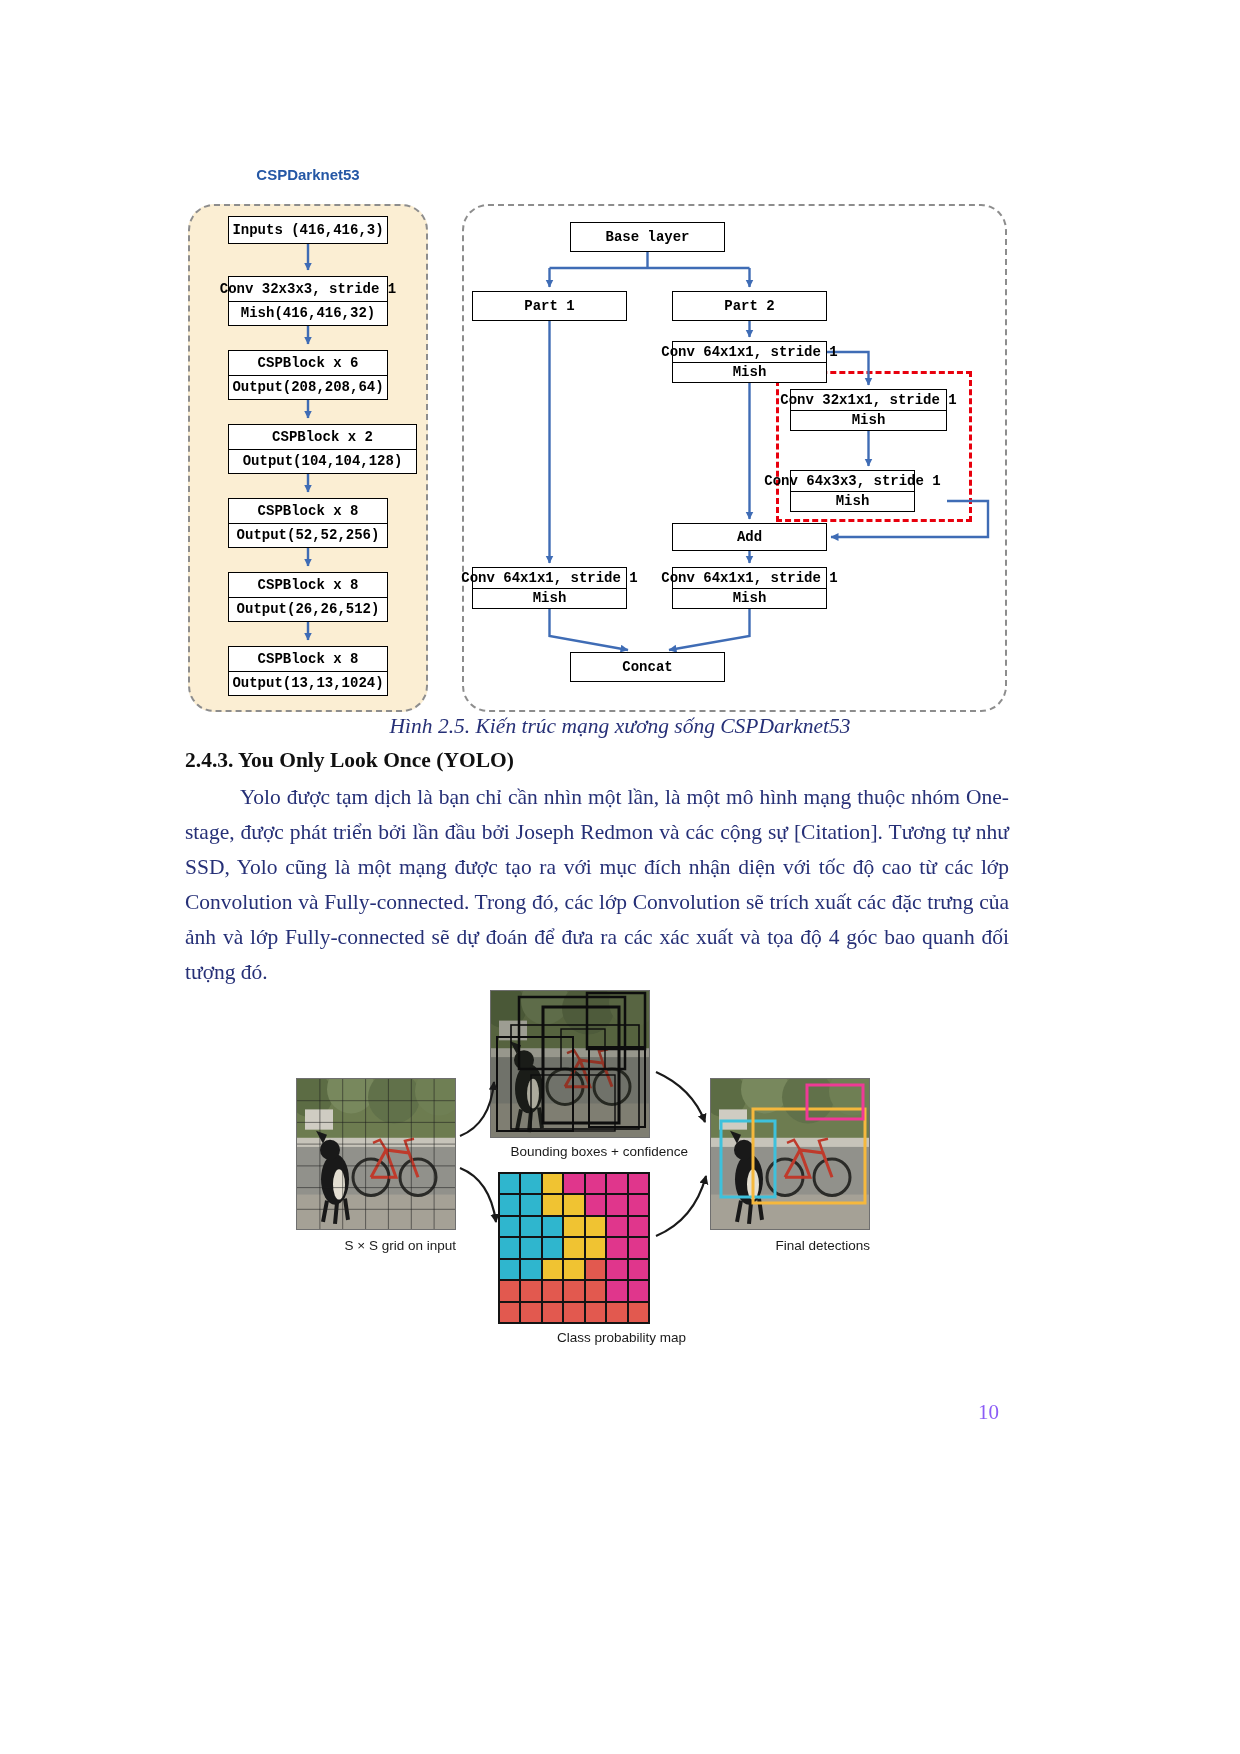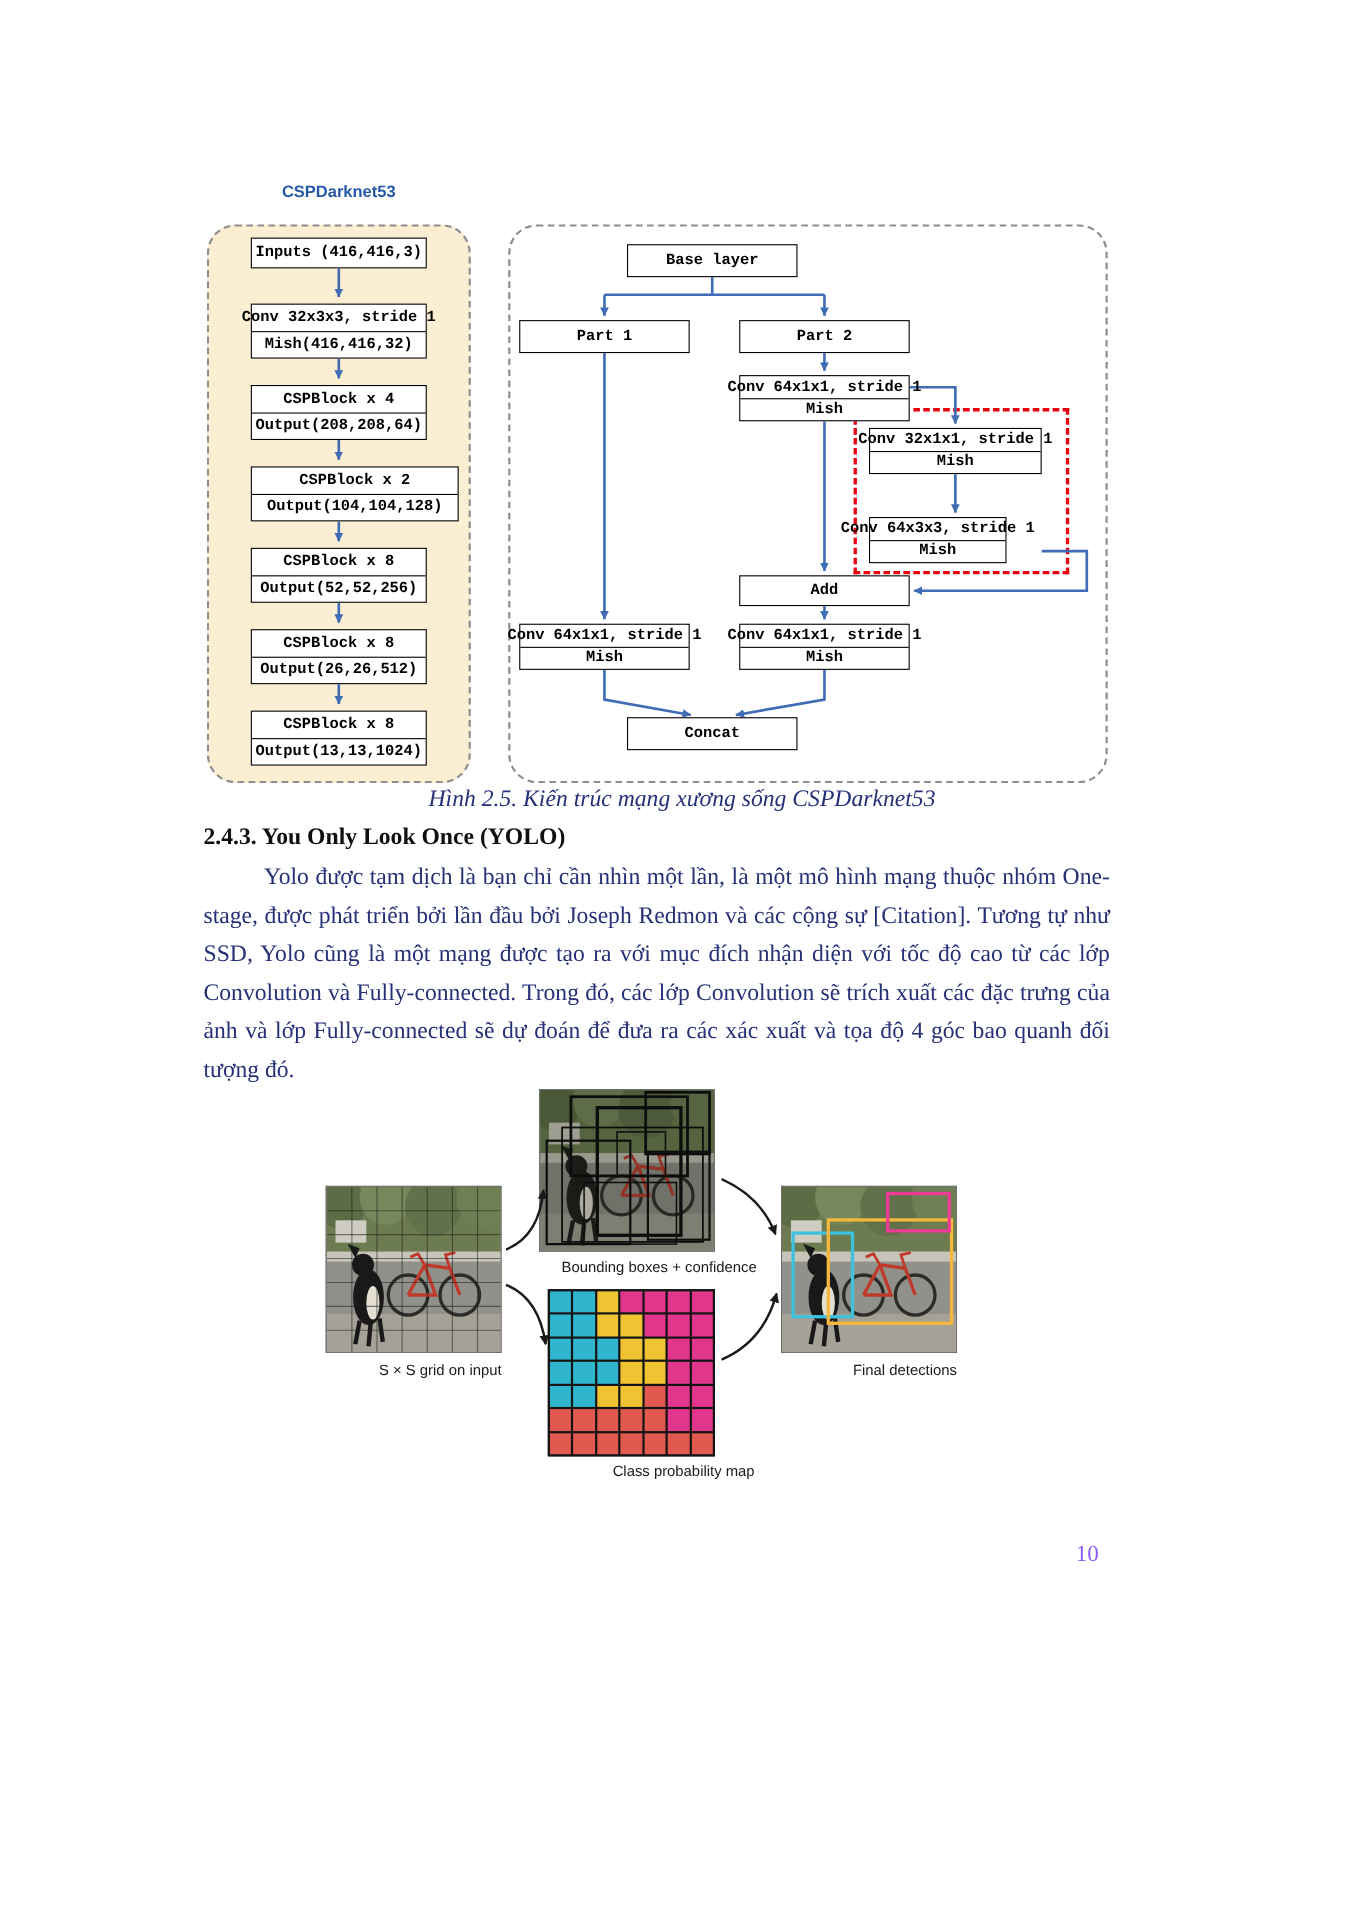--- a/index.html
+++ b/index.html
@@ -112,21 +112,21 @@
   </svg>
 
   <div class="dbox" style="left:228px;top:216px;width:160px;height:28px">
     <div class="row">Inputs (416,416,3)</div>
   </div>
   <div class="dbox" style="left:228px;top:276px;width:160px;height:50px">
     <div class="row">Conv 32x3x3, stride 1</div>
     <div class="row">Mish(416,416,32)</div>
   </div>
   <div class="dbox" style="left:228px;top:350px;width:160px;height:50px">
-    <div class="row">CSPBlock x 4</div>
+    <div class="row">CSPBlock x 6</div>
     <div class="row">Output(208,208,64)</div>
   </div>
   <div class="dbox" style="left:228px;top:424px;width:189px;height:50px">
     <div class="row">CSPBlock x 2</div>
     <div class="row">Output(104,104,128)</div>
   </div>
   <div class="dbox" style="left:228px;top:498px;width:160px;height:50px">
     <div class="row">CSPBlock x 8</div>
     <div class="row">Output(52,52,256)</div>
   </div>

